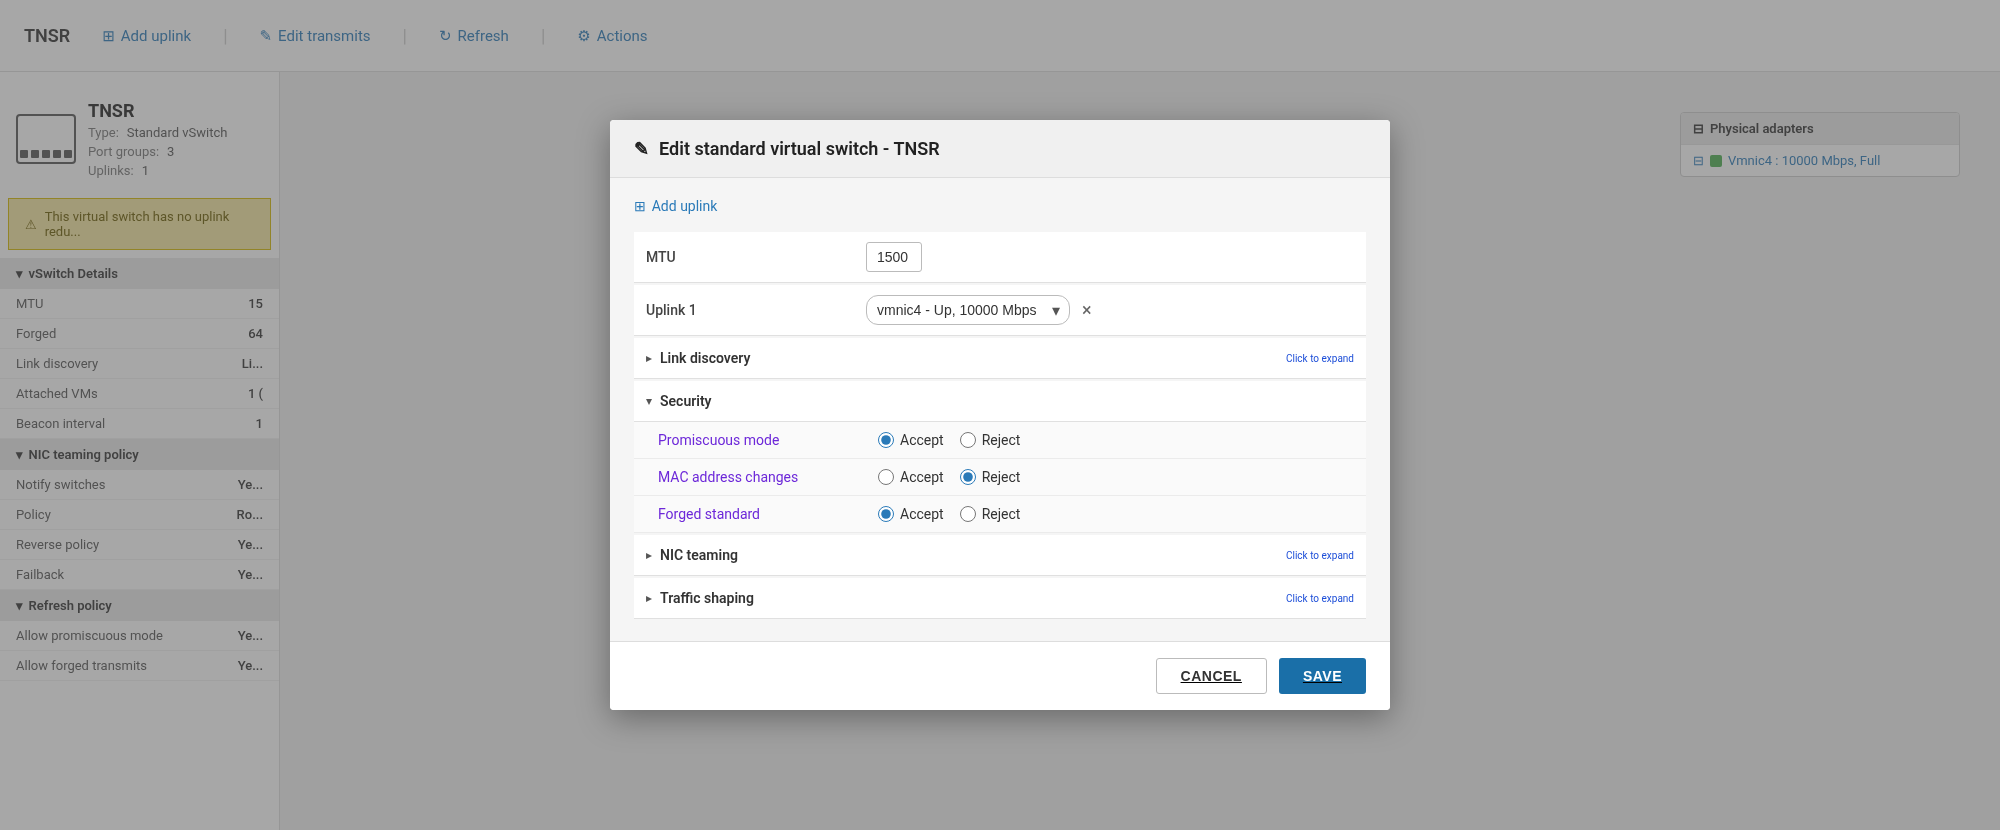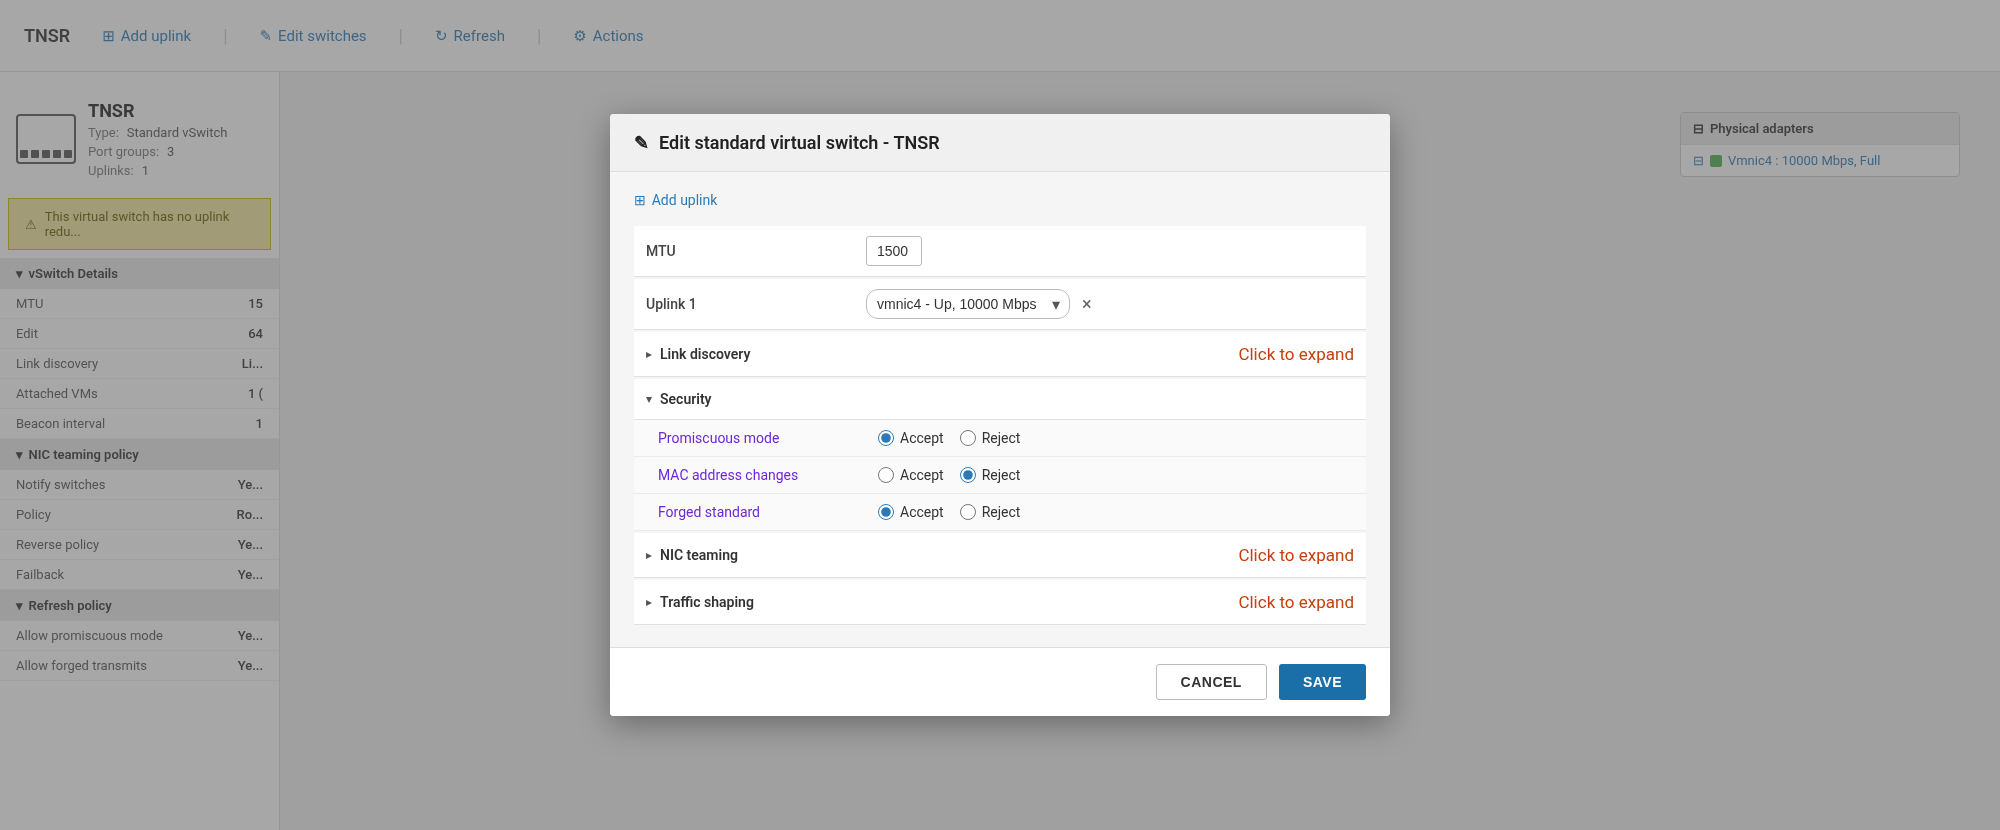--- a/index.html
+++ b/index.html
@@ -294,22 +294,22 @@
       border-bottom: 1px solid #e0e0e0;
     }
 
     .expand-header-label {
       font-size: 14px;
       font-weight: 600;
       color: #333;
     }
 
     .expand-header-hint {
-      font-size: 17px;
-      color: #c2410c;
+      font-size: 10px;
+      color: #1d4ed8;
       margin-left: auto;
     }
 
     .expand-chevron {
       font-size: 12px;
       color: #555;
     }
 
     
     .security-section {
@@ -366,20 +366,21 @@
     }
 
     
     .modal-footer {
       padding: 16px 24px;
       display: flex;
       justify-content: flex-end;
       gap: 12px;
       background: #fff;
       border-top: 1px solid #ddd;
+      text-decoration: underline;
     }
 
     .btn-cancel {
       padding: 9px 24px;
       border: 1px solid #bbb;
       background: #fff;
       color: #333;
       font-size: 14px;
       font-weight: 600;
       border-radius: 3px;
@@ -461,21 +462,21 @@
 
 <div class="toolbar">
   <span class="toolbar-brand">TNSR</span>
   <div class="toolbar-action">
     <span>⊞</span>
     <span>Add uplink</span>
   </div>
   <span class="toolbar-divider">|</span>
   <div class="toolbar-action">
     <span>✎</span>
-    <span>Edit switches</span>
+    <span>Edit transmits</span>
   </div>
   <span class="toolbar-divider">|</span>
   <div class="toolbar-action">
     <span>↻</span>
     <span>Refresh</span>
   </div>
   <span class="toolbar-divider">|</span>
   <div class="toolbar-action">
     <span>⚙</span>
     <span>Actions</span>
@@ -520,21 +521,21 @@
 
     <div class="section-header">
       <span>▾</span>
       <span>vSwitch Details</span>
     </div>
     <div class="section-row">
       <span class="section-row-label">MTU</span>
       <span class="section-row-value">15</span>
     </div>
     <div class="section-row">
-      <span class="section-row-label">Edit</span>
+      <span class="section-row-label">Forged</span>
       <span class="section-row-value">64</span>
     </div>
     <div class="section-row">
       <span class="section-row-label">Link discovery</span>
       <span class="section-row-value">Li...</span>
     </div>
     <div class="section-row">
       <span class="section-row-label">Attached VMs</span>
       <span class="section-row-value">1 (</span>
     </div>

